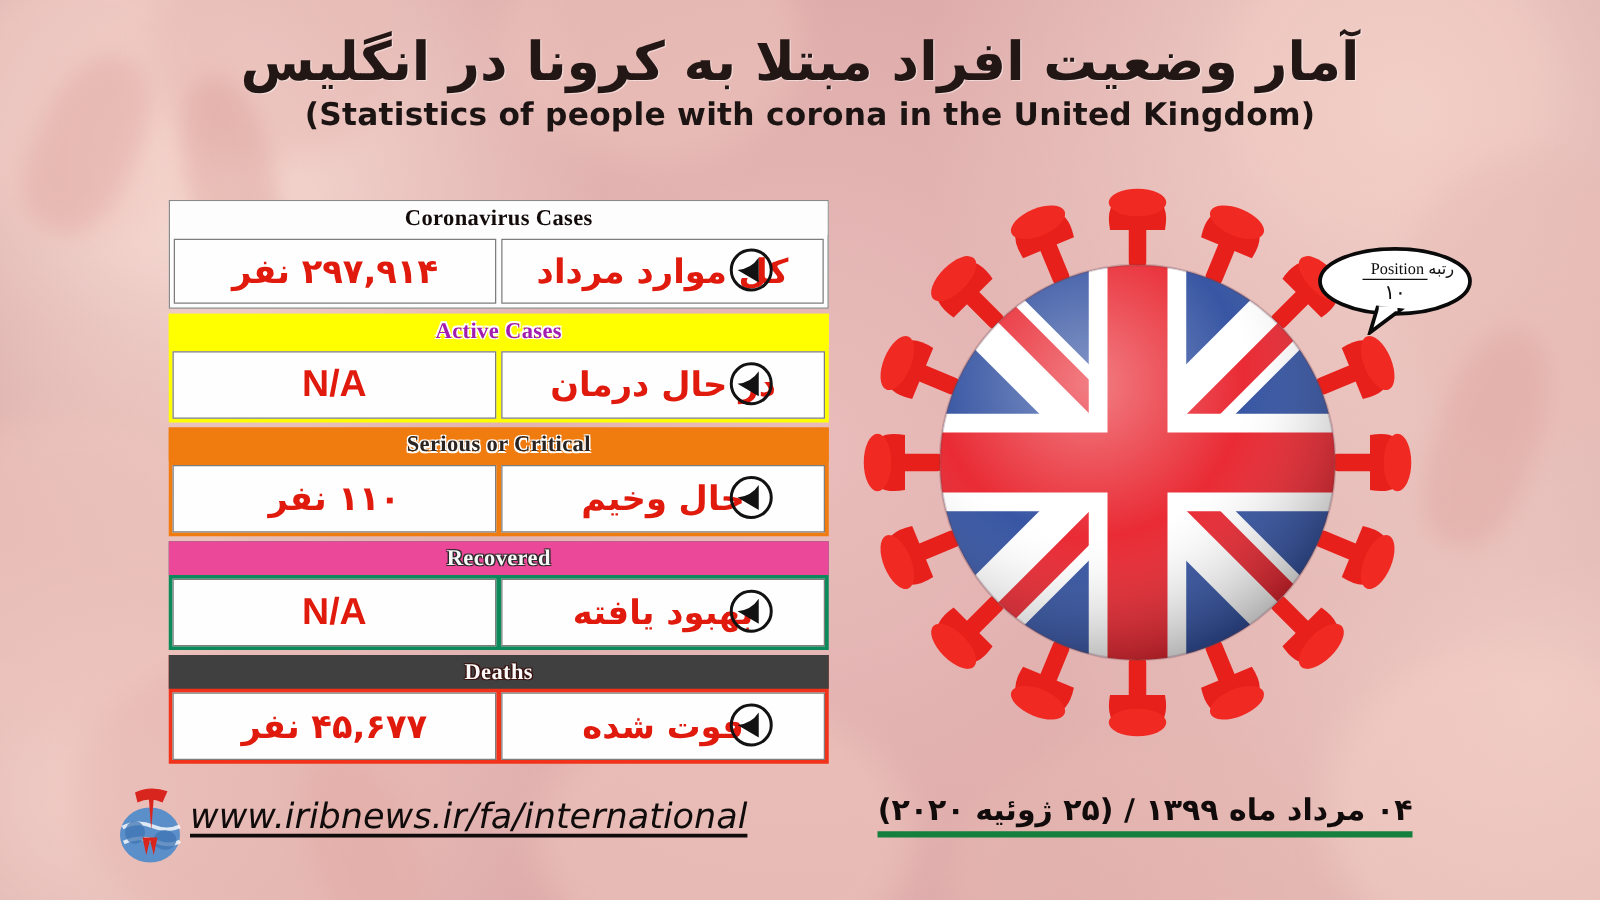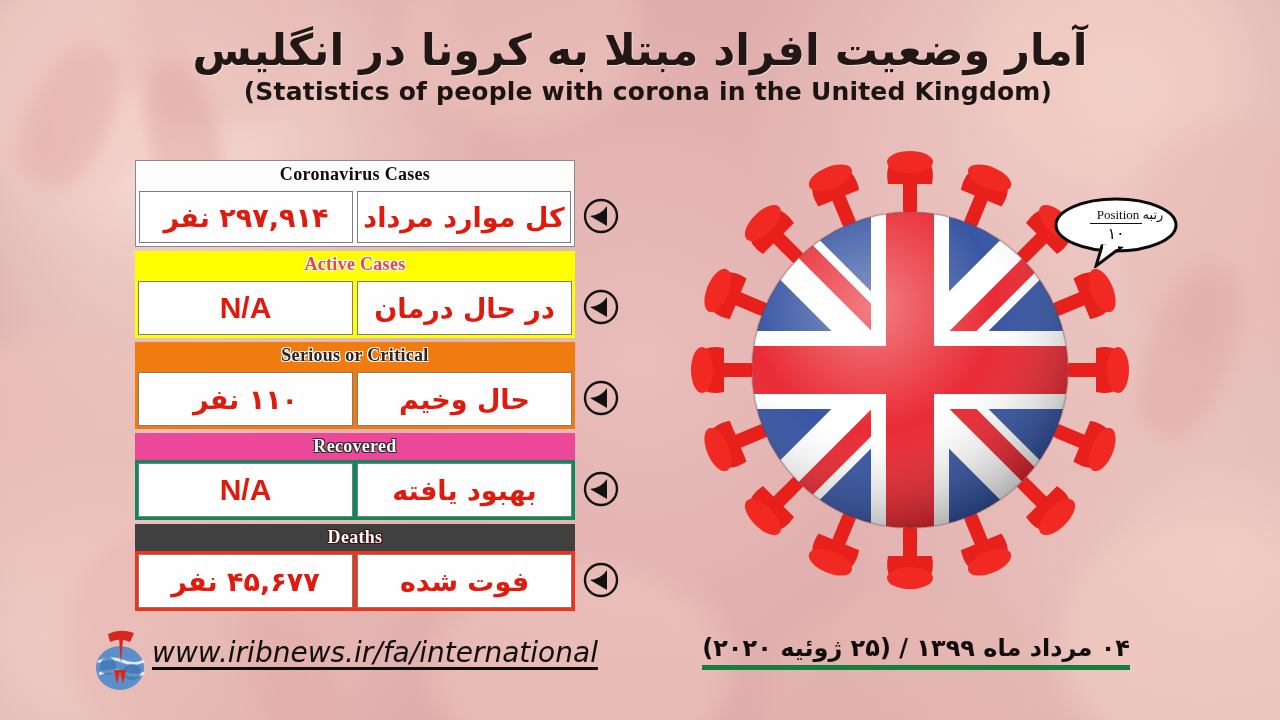--- a/index.html
+++ b/index.html
@@ -37,21 +37,21 @@
   .title-en {
     margin-top:3px;
     font-family:"DejaVu Sans", sans-serif;
     font-size:25px; font-weight:600; color:#1c1413;
     letter-spacing:.2px;
     padding-left:16px;
   }
 
   
   .stats { position:absolute; left:135px; top:160px; width:440px; z-index:6; }
-  .row { width:440px; height:87px; margin-bottom:4px; position:relative; }
+  .row { width:528px; height:87px; margin-bottom:4px; position:relative; }
   .row .hdr {
     height:27px; line-height:26px; text-align:center;
     font-family:"Liberation Serif", serif;
     font-size:18px; font-weight:bold; letter-spacing:.3px;
   }
   .row .cells {
     position:absolute; left:0; right:0; top:27px; bottom:0;
     display:flex; flex-direction:row;
     padding:3px; gap:4px;
   }
@@ -68,21 +68,21 @@
     text-shadow:
       -1.2px -1.2px 0 #fff, 1.2px -1.2px 0 #fff,
       -1.2px  1.2px 0 #fff, 1.2px  1.2px 0 #fff,
        0 0 2px #fff;
     white-space:nowrap;
   }
   .val.na { font-family:"Liberation Sans", sans-serif; font-size:30px; direction:ltr; }
 
   
   .hdr.white  { background:#fdfdfd; color:#130b0a; }
-  .hdr.yellow { background:#ffff00; color:#ef4444;
+  .hdr.yellow { background:#ffff00; color:#a21caf;
                 text-shadow:-1px -1px 0 #fff,1px -1px 0 #fff,-1px 1px 0 #fff,1px 1px 0 #fff; }
   .hdr.orange { background:#f07c10; color:#2b2420;
                 text-shadow:-1px -1px 0 #fff,1px -1px 0 #fff,-1px 1px 0 #fff,1px 1px 0 #fff; }
   .hdr.green  { background:#ec4899; color:#f7f7f7;
                 text-shadow:-1px -1px 0 #2b2b2b,1px -1px 0 #2b2b2b,-1px 1px 0 #2b2b2b,1px 1px 0 #2b2b2b; }
   .hdr.red    { background:#404040; color:#fafafa;
                 text-shadow:-1px -1px 0 #3a1410,1px -1px 0 #3a1410,-1px 1px 0 #3a1410,1px 1px 0 #3a1410; }
 
   .row.white  { background:#fdfdfd; border:1px solid #8a8a8a; }
   .row.yellow { background:#ffff00; }

